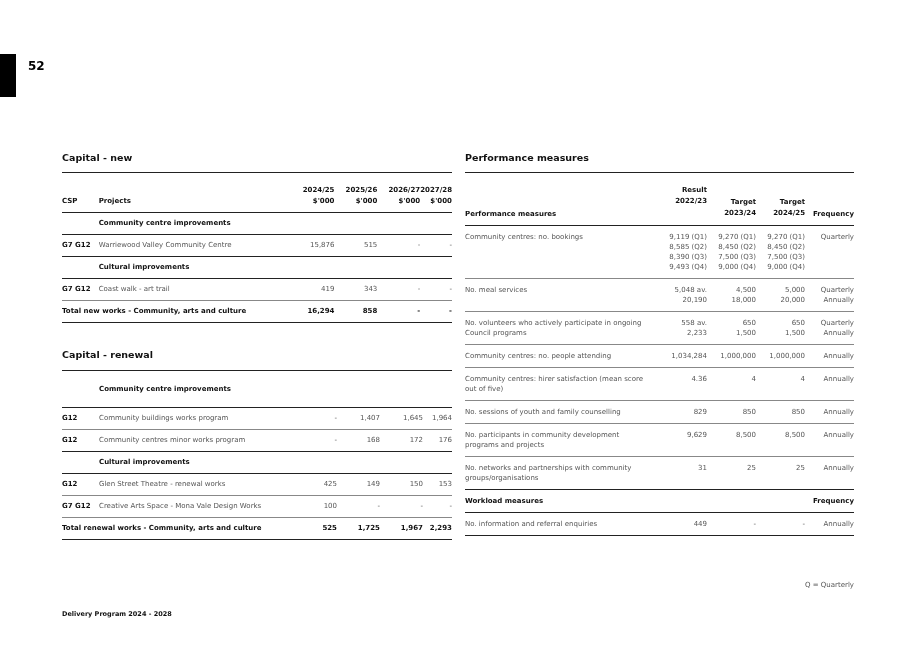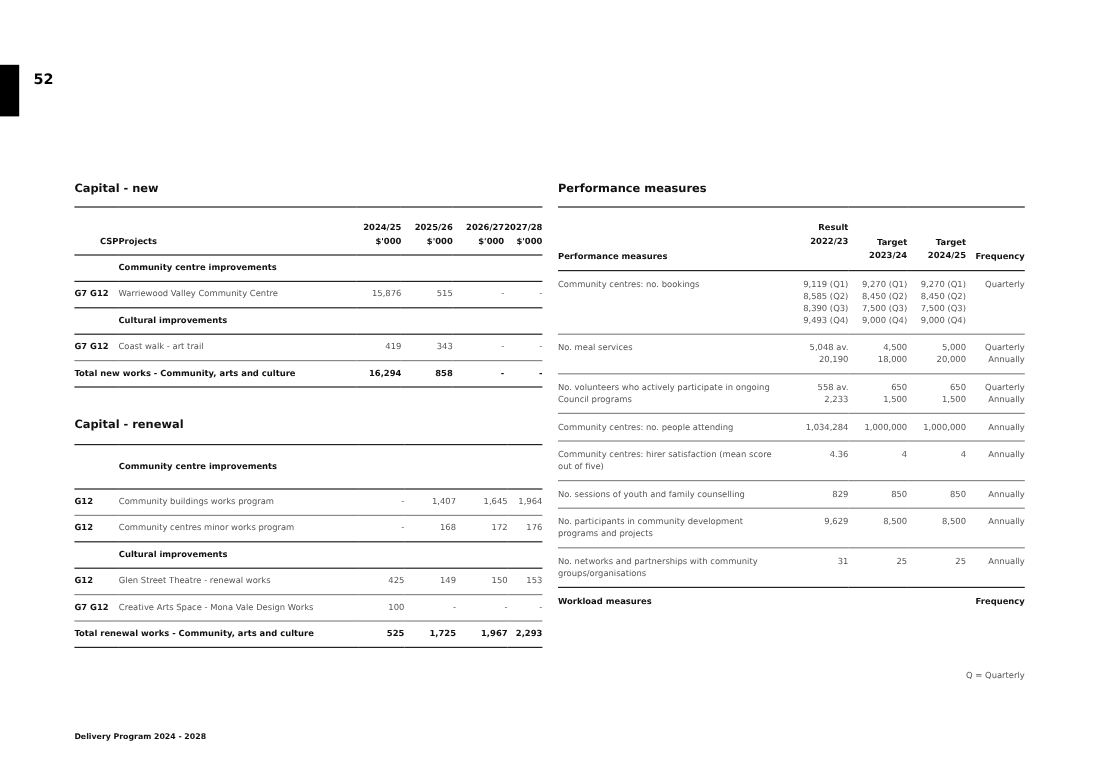--- a/index.html
+++ b/index.html
@@ -58,21 +58,21 @@
     <colgroup>
         <col class="c-csp">
         <col class="c-proj">
         <col class="c-y">
         <col class="c-y2">
         <col class="c-y3">
         <col class="c-y4">
       </colgroup>
     <tbody>
         <tr class="hdr rule-thick">
-      <td style="padding-top:14px;padding-bottom:5px;vertical-align:bottom;text-align:right;">CSP</td>
+      <td style="padding-top:14px;padding-bottom:5px;vertical-align:bottom;">CSP</td>
       <td style="padding-top:14px;padding-bottom:5px;vertical-align:bottom;">Projects</td>
       <td class="num" style="padding-top:12px;padding-bottom:5px;">
             <div>2024/25</div>
             <div>$'000</div>
           </td>
       <td class="num" style="padding-top:12px;padding-bottom:5px;">
             <div>2025/26</div>
             <div>$'000</div>
           </td>
       <td class="num" style="padding-top:12px;padding-bottom:5px;">
@@ -283,18 +283,25 @@
           <td class="num" style="white-space: pre;">25</td>
           <td class="num" style="white-space: pre;">25</td>
           <td class="num" style="white-space: pre;">Annually</td>
         </tr>
       </tbody>
     <tbody>
         <tr class="hdr rule-thick">
       <td colspan="4" style="padding-top:6px;padding-bottom:5px;">Workload measures</td>
       <td class="num" style="padding-top:6px;padding-bottom:5px;">Frequency</td>
     </tr>
+    <tr class="rrow grey rule-thick" style="border-bottom:1.6px solid #222;">
+      <td>No. information and referral enquiries</td>
+      <td class="num">449</td>
+      <td class="num">-</td>
+      <td class="num">-</td>
+      <td class="num">Annually</td>
+    </tr>
   </tbody>
     </table>
-  <div class="note" style="top:559px;">Q = Quarterly</div>
+  <div class="note" style="top:581px;">Q = Quarterly</div>
 </div>
 
 <div class="footer">Delivery Program 2024 - 2028</div>
 
 </body></html>

